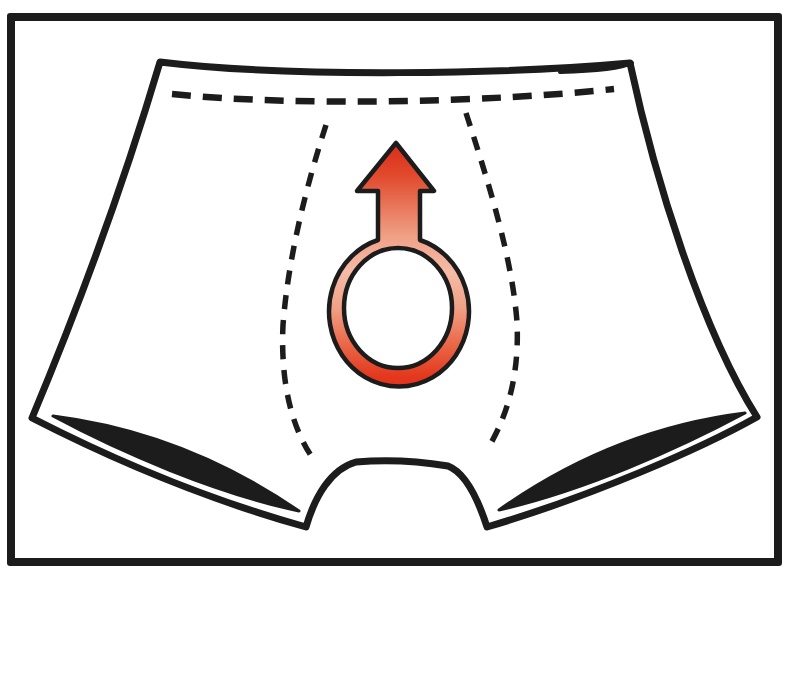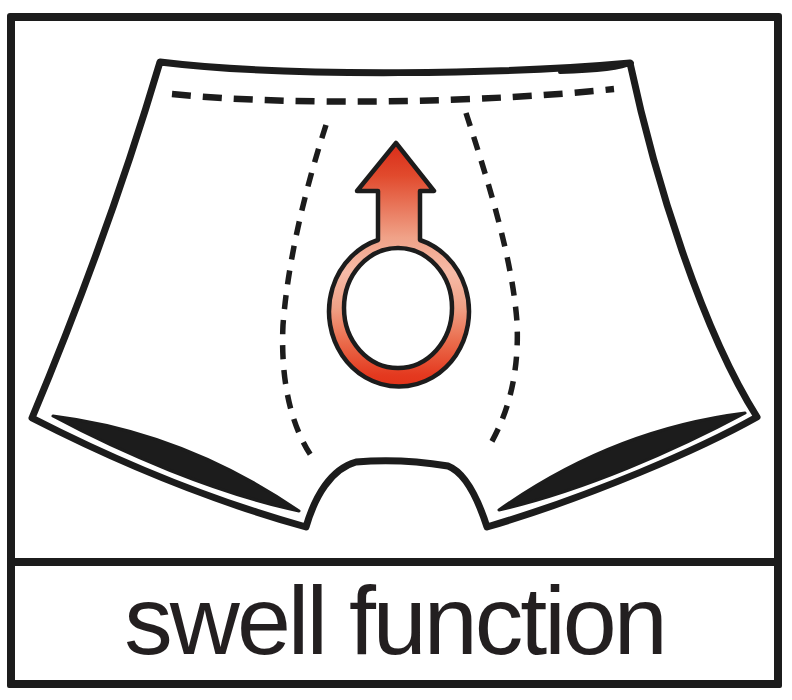--- a/index.html
+++ b/index.html
@@ -100,17 +100,14 @@
       <path fill-rule="evenodd" fill="url(#maleGrad)" stroke="#1c1c1c" stroke-width="4.5" stroke-linejoin="round" d="M 396,143
                L 434,191 L 420,191 L 420,240
                A 70,75 0 1 1 378,240
                L 378,191 L 357,191 Z
                M 344,308
                A 54,60 0 1 1 452,308
                A 54,60 0 1 1 344,308 Z"></path>
     </svg>
   </div>
 
-  <div class="caption-frame">
-    <div class="caption-text">swell function</div>
-  </div>
 
 </div>
 
 </body></html>

